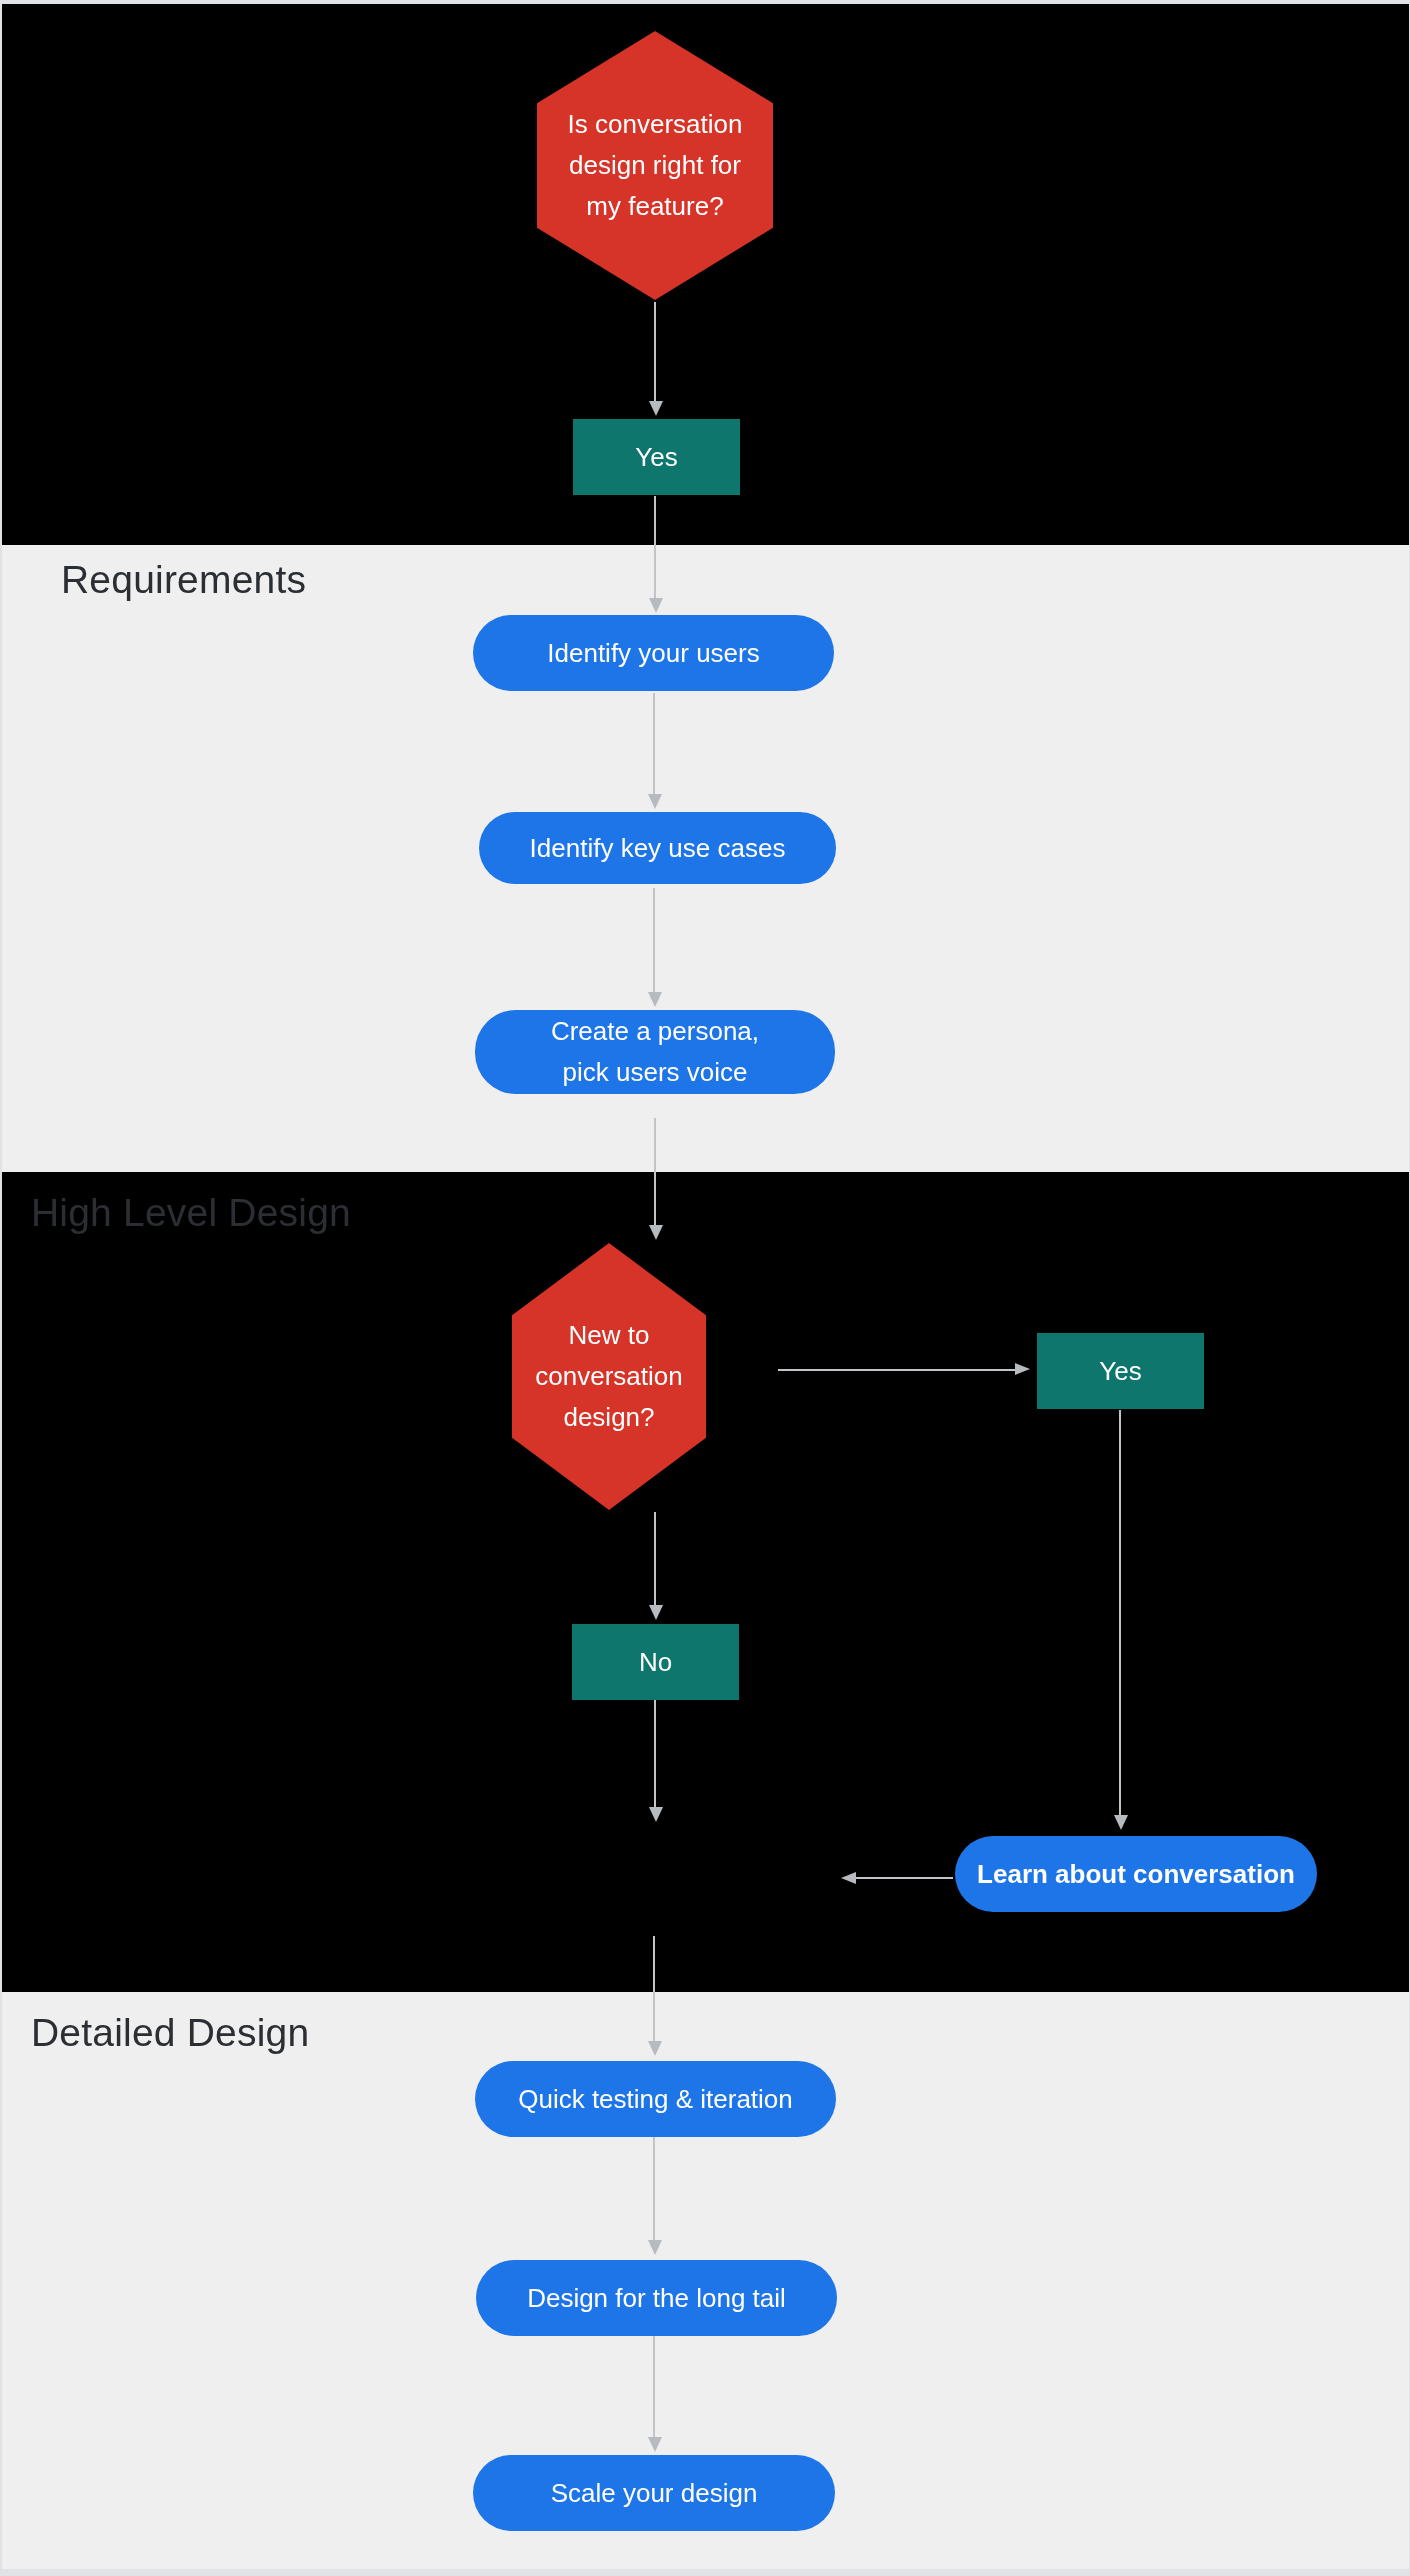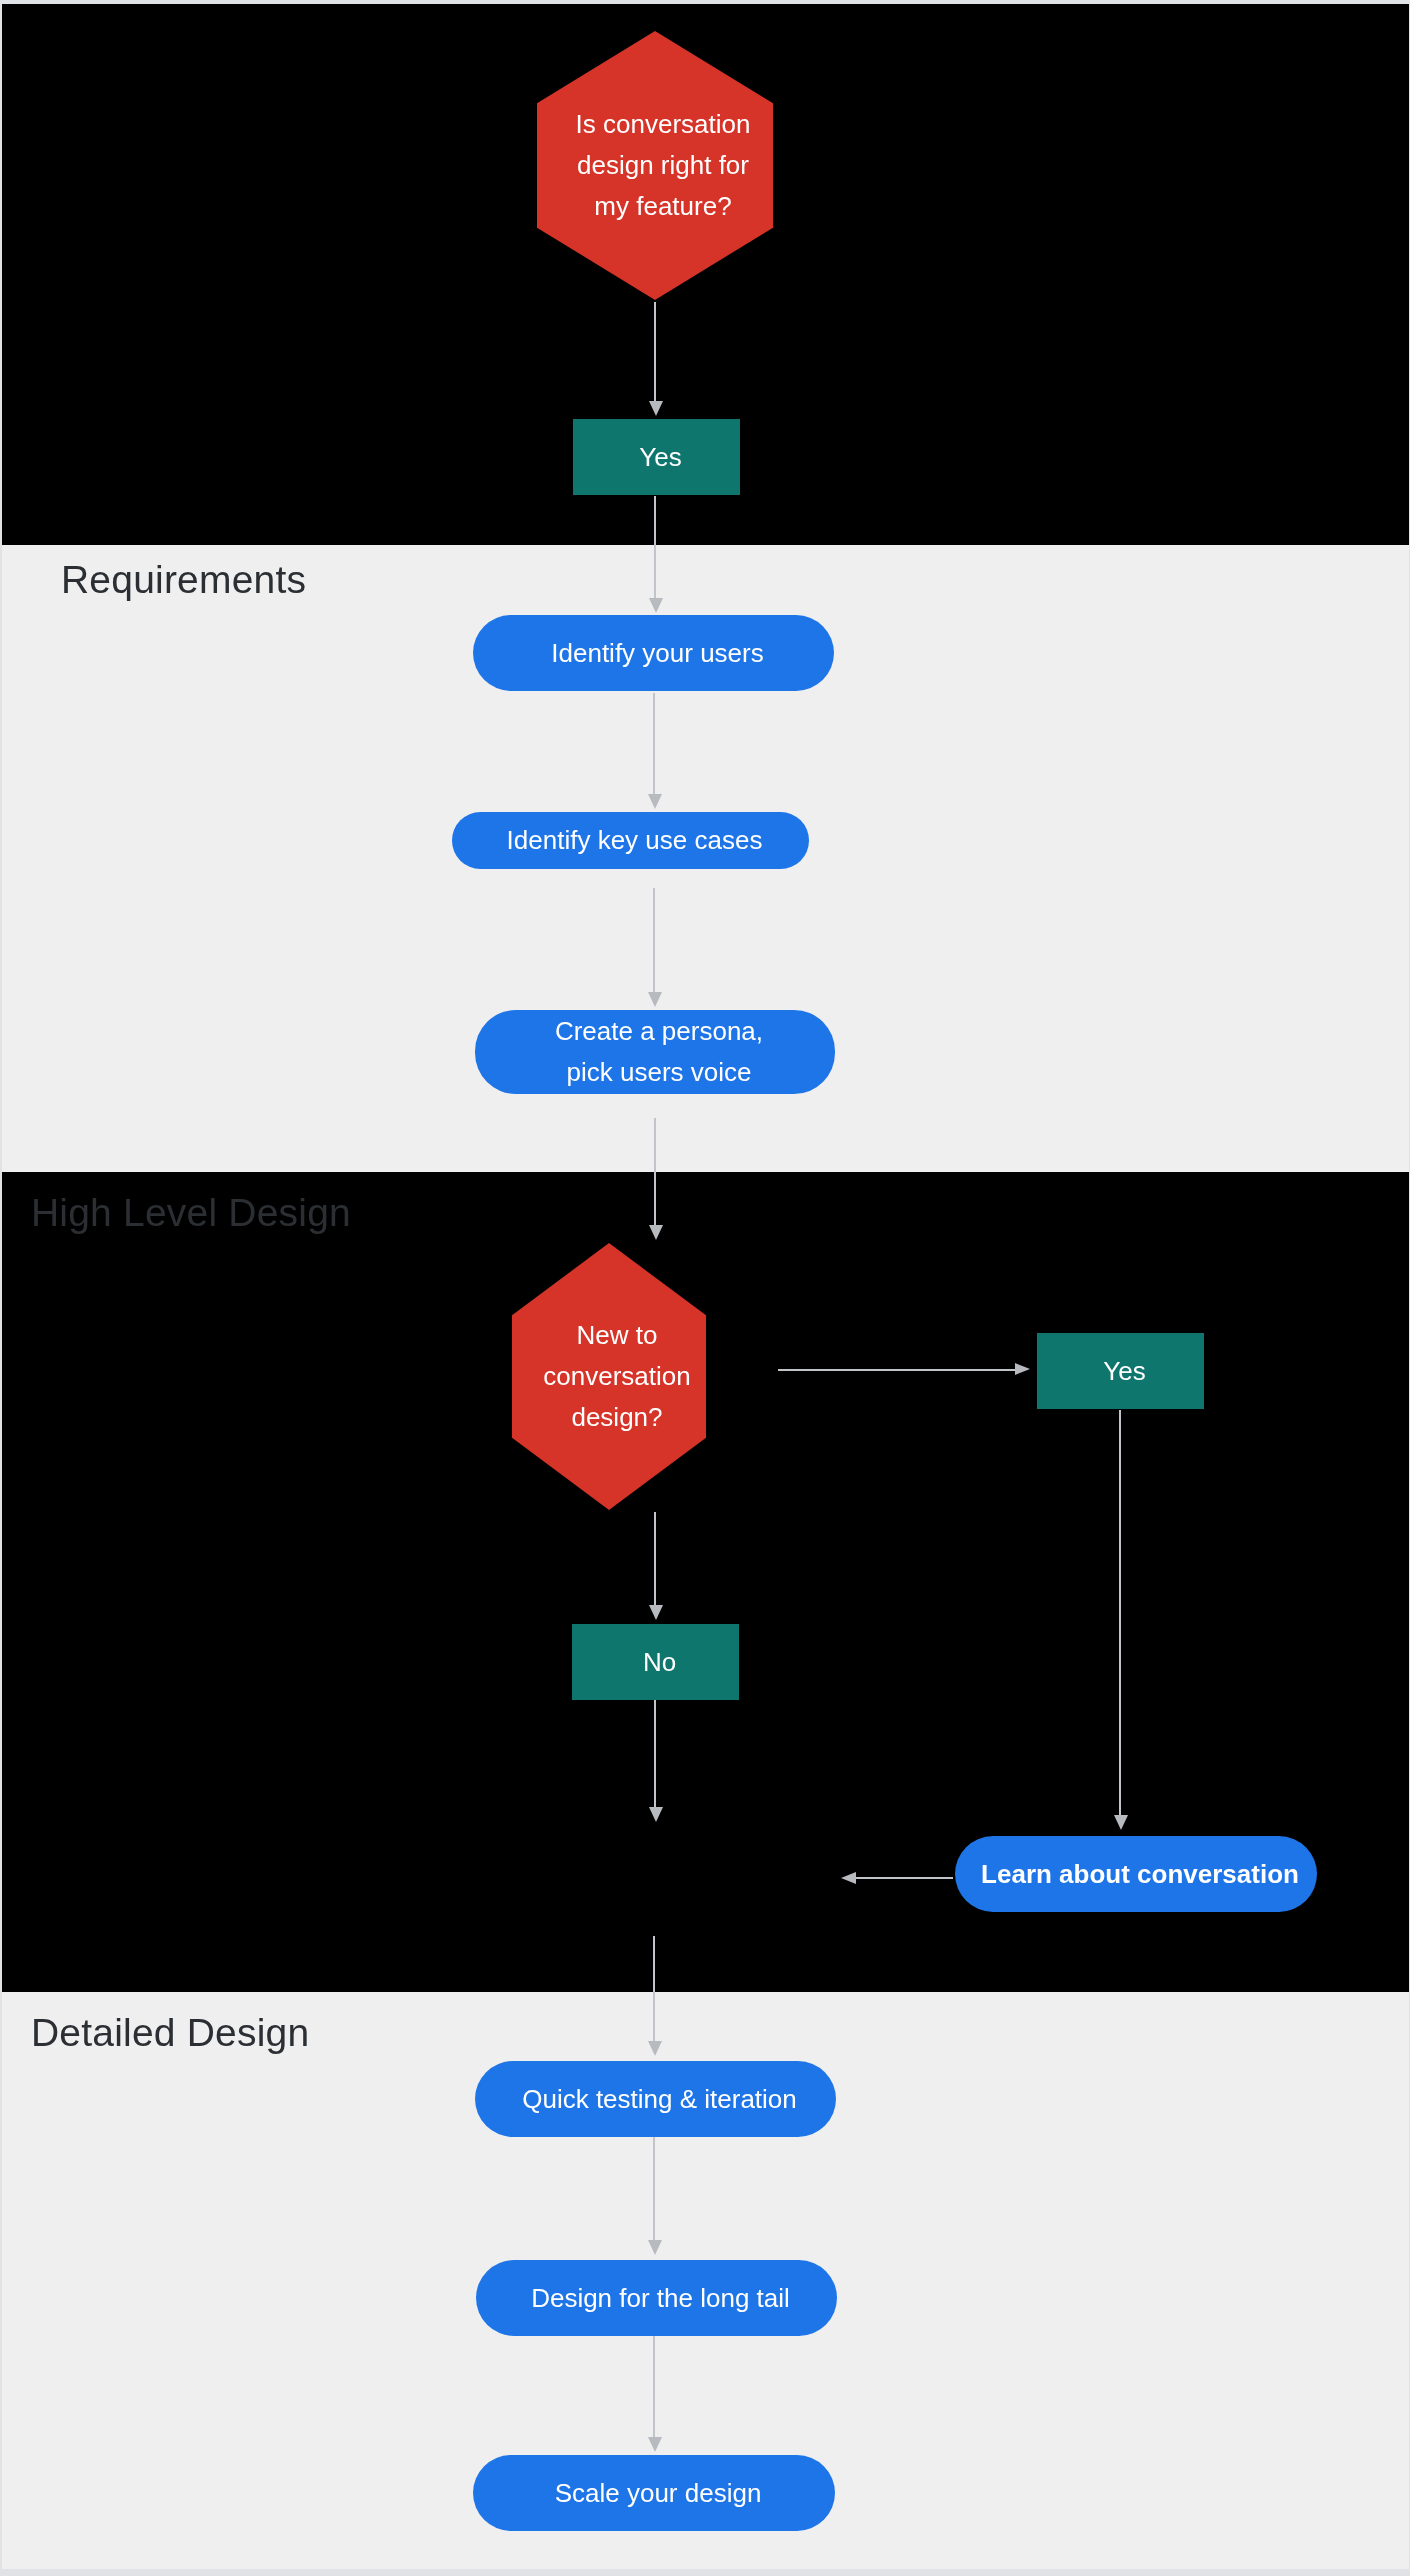--- a/index.html
+++ b/index.html
@@ -23,21 +23,21 @@
 
   .sec-label{
     position:absolute;
     font-size:39px;line-height:45px;
     color:#2b2f33;
     letter-spacing:0.2px;
     white-space:nowrap;
   }
 
   
-  .node-text{color:#ffffff;font-size:26px;line-height:41px;text-align:left;padding-left:8px;}
+  .node-text{color:#ffffff;font-size:26px;line-height:41px;text-align:left;}
 
   .pill{
     position:absolute;background:#1e75e8;border-radius:38px;
     display:flex;align-items:center;justify-content:center;flex-direction:column;
   }
   .btn{
     position:absolute;background:#0f766e;border-radius:0;
     display:flex;align-items:center;justify-content:center;
   }
   .hex{position:absolute;}
@@ -133,21 +133,21 @@
   </div>
 
   <div class="btn" style="left:573px;top:419px;width:167px;height:76px;">
     <span class="node-text">Yes</span>
   </div>
 
   <div class="pill" style="left:473px;top:615px;width:361px;height:76px;">
     <span class="node-text">Identify your users</span>
   </div>
 
-  <div class="pill" style="left:452px;top:812px;width:357px;height:57px;">
+  <div class="pill" style="left:479px;top:812px;width:357px;height:72px;">
     <span class="node-text">Identify key use cases</span>
   </div>
 
   <div class="pill" style="left:475px;top:1010px;width:360px;height:84px;border-radius:41px;">
     <span class="node-text">Create a persona,</span>
     <span class="node-text">pick users voice</span>
   </div>
 
   <div class="hex" style="left:512px;top:1243px;width:194px;height:267px;">
     <svg viewBox="0 0 252 288" preserveAspectRatio="none">

